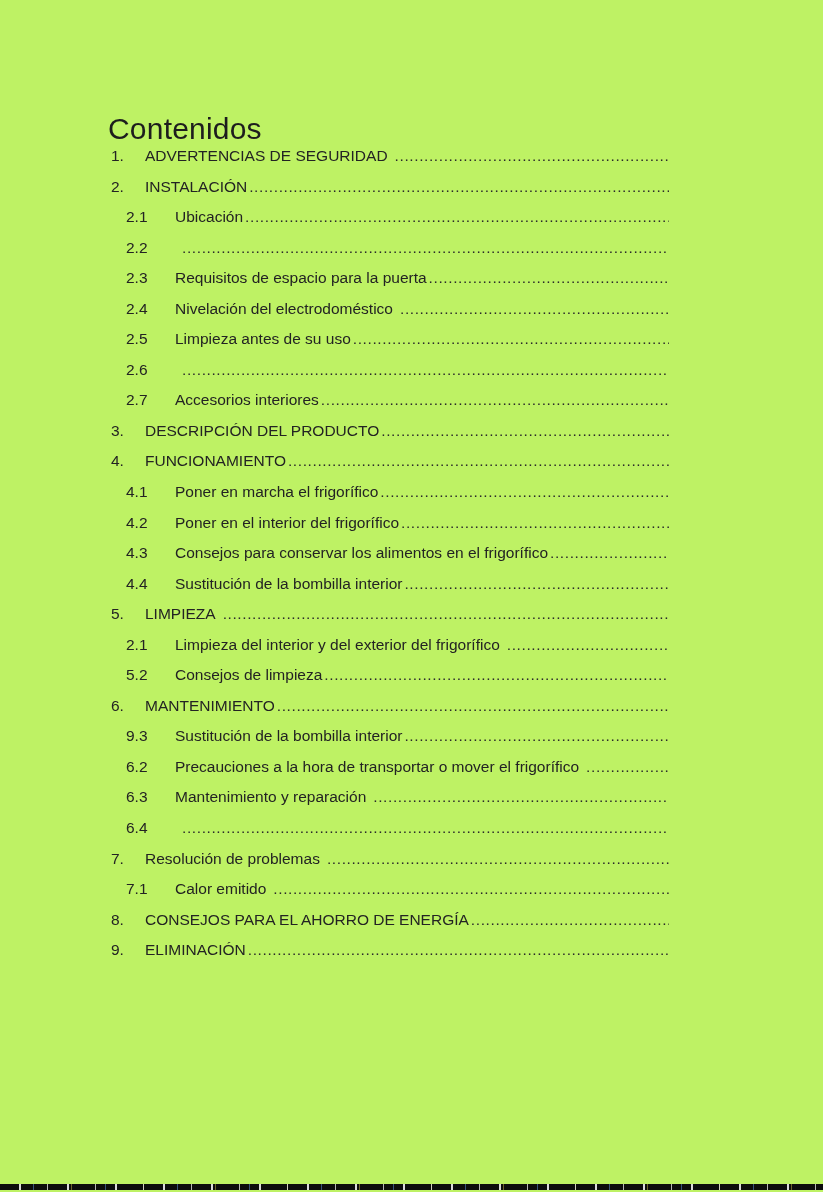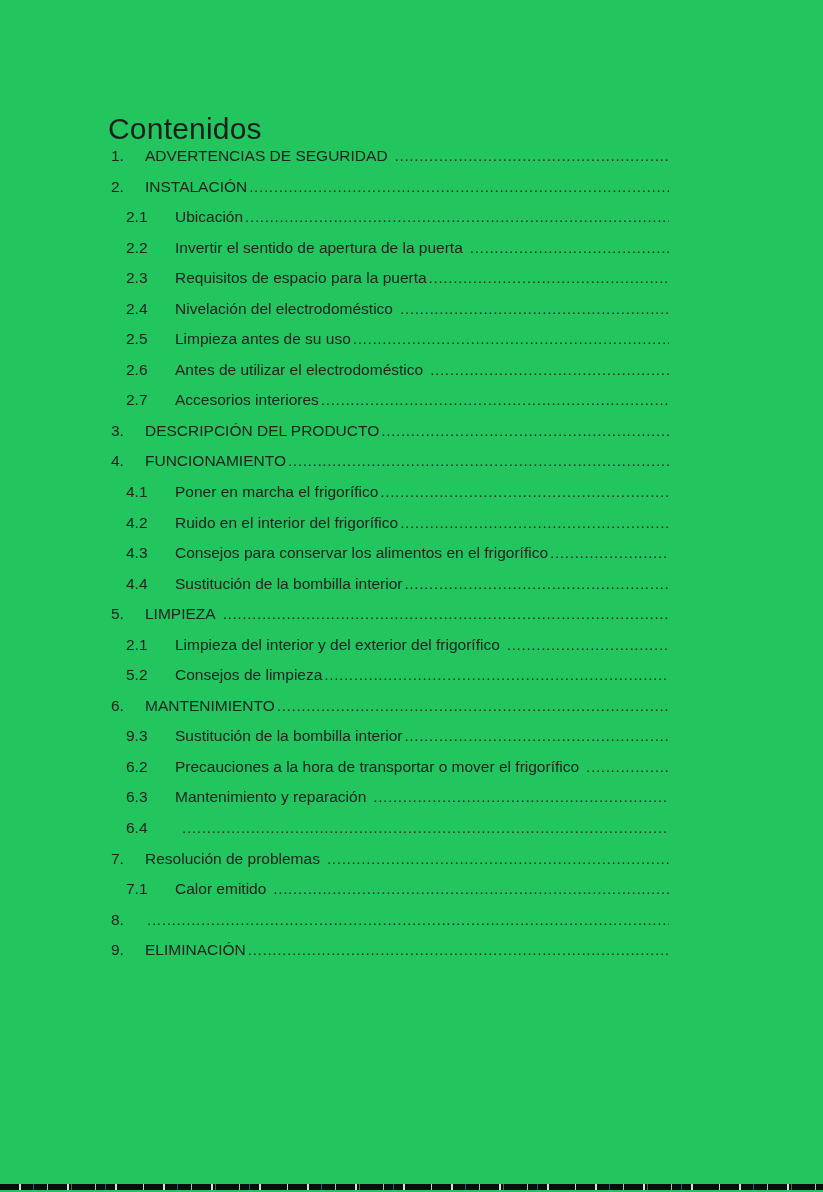--- a/index.html
+++ b/index.html
@@ -11,21 +11,21 @@
     height: 1192px;
     position: relative;
     background: #ffffff;
     overflow: hidden;
     font-family: "Liberation Sans", sans-serif;
     color: #222222;
   }
   .page {
     position: absolute;
     inset: 0;
-    background: #22c55e;
+    background: #bef264;
   }
   .page-title {
     position: absolute;
     left: 108px;
     top: 92px;
     font-size: 30px;
     font-weight: 400;
     letter-spacing: 0.2px;
     color: #1d1d1d;
   }
@@ -102,41 +102,39 @@
     <span class="label">INSTALACIÓN</span>
     <span class="leader">............................................................................................................................................................................................................................</span>
   </div>
       <div class="toc-row lvl2">
     <span class="num">2.1</span>
     <span class="label">Ubicación</span>
     <span class="leader">............................................................................................................................................................................................................................</span>
   </div>
       <div class="toc-row lvl2 gap">
     <span class="num">2.2</span>
-    <span class="label">Invertir el sentido de apertura de la puerta</span>
     <span class="leader">............................................................................................................................................................................................................................</span>
   </div>
       <div class="toc-row lvl2">
     <span class="num">2.3</span>
     <span class="label">Requisitos de espacio para la puerta</span>
     <span class="leader">............................................................................................................................................................................................................................</span>
   </div>
       <div class="toc-row lvl2 gap">
     <span class="num">2.4</span>
     <span class="label">Nivelación del electrodoméstico</span>
     <span class="leader">............................................................................................................................................................................................................................</span>
   </div>
       <div class="toc-row lvl2">
     <span class="num">2.5</span>
     <span class="label">Limpieza antes de su uso</span>
     <span class="leader">............................................................................................................................................................................................................................</span>
   </div>
       <div class="toc-row lvl2 gap">
     <span class="num">2.6</span>
-    <span class="label">Antes de utilizar el electrodoméstico</span>
     <span class="leader">............................................................................................................................................................................................................................</span>
   </div>
       <div class="toc-row lvl2">
     <span class="num">2.7</span>
     <span class="label">Accesorios interiores</span>
     <span class="leader">............................................................................................................................................................................................................................</span>
   </div>
       <div class="toc-row lvl1">
     <span class="num">3.</span>
     <span class="label">DESCRIPCIÓN DEL PRODUCTO</span>
@@ -147,21 +145,21 @@
     <span class="label">FUNCIONAMIENTO</span>
     <span class="leader">............................................................................................................................................................................................................................</span>
   </div>
       <div class="toc-row lvl2">
     <span class="num">4.1</span>
     <span class="label">Poner en marcha el frigorífico</span>
     <span class="leader">............................................................................................................................................................................................................................</span>
   </div>
       <div class="toc-row lvl2">
     <span class="num">4.2</span>
-    <span class="label">Ruido en el interior del frigorífico</span>
+    <span class="label">Poner en el interior del frigorífico</span>
     <span class="leader">............................................................................................................................................................................................................................</span>
   </div>
       <div class="toc-row lvl2">
     <span class="num">4.3</span>
     <span class="label">Consejos para conservar los alimentos en el frigorífico</span>
     <span class="leader">............................................................................................................................................................................................................................</span>
   </div>
       <div class="toc-row lvl2">
     <span class="num">4.4</span>
     <span class="label">Sustitución de la bombilla interior</span>
@@ -211,20 +209,21 @@
     <span class="label">Resolución de problemas</span>
     <span class="leader">............................................................................................................................................................................................................................</span>
   </div>
       <div class="toc-row lvl2 gap">
     <span class="num">7.1</span>
     <span class="label">Calor emitido</span>
     <span class="leader">............................................................................................................................................................................................................................</span>
   </div>
       <div class="toc-row lvl1">
     <span class="num">8.</span>
+    <span class="label">CONSEJOS PARA EL AHORRO DE ENERGÍA</span>
     <span class="leader">............................................................................................................................................................................................................................</span>
   </div>
       <div class="toc-row lvl1">
     <span class="num">9.</span>
     <span class="label">ELIMINACIÓN</span>
     <span class="leader">............................................................................................................................................................................................................................</span>
   </div>
     </div>
 
   <div class="bottom-dashed-line"></div>

